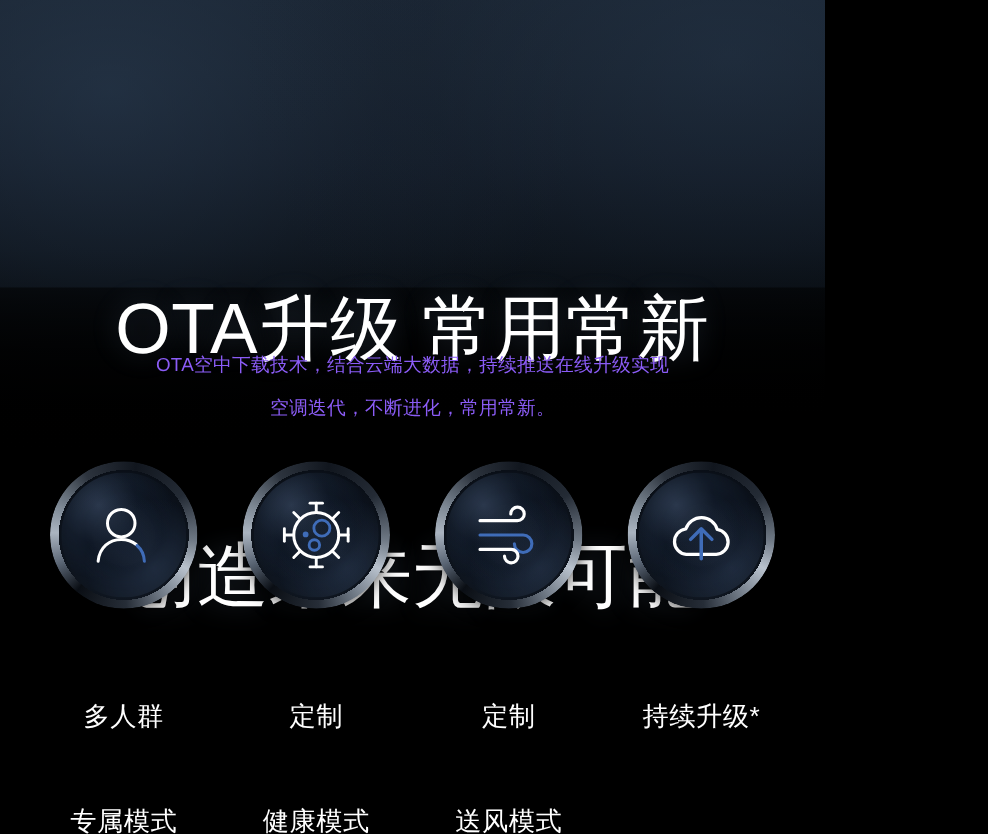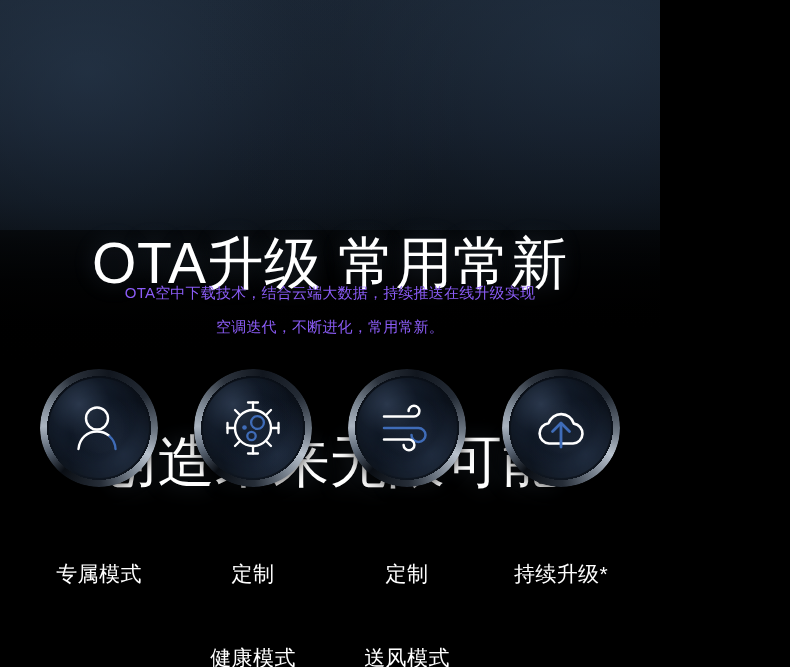--- a/index.html
+++ b/index.html
@@ -225,20 +225,21 @@
 
     <div class="feature">
       <div class="orb">
         <svg class="glyph" viewBox="0 0 58 58">
           <circle cx="27" cy="19.5" r="11" fill="none" stroke="#ffffff" stroke-width="2.4"></circle>
           <path d="M8.5 50 C9.5 39 17.5 32.5 27 32.5 C31.6 32.5 35.8 34 39 36.6" fill="none" stroke="#ffffff" stroke-width="2.4" stroke-linecap="round"></path>
           <path d="M39.6 37.4 C43.3 40.6 45.3 45 45.5 50" fill="none" stroke="#3f6cb8" stroke-width="2.4" stroke-linecap="round"></path>
         </svg>
       </div>
       <div class="f-title">
+        <span class="t1">多人群</span>
         <span class="t2">专属模式</span>
       </div>
 
     </div>
 
     <div class="feature">
       <div class="orb">
         <svg class="glyph" viewBox="0 0 58 58">
           <g stroke="#ffffff" stroke-width="2.3" stroke-linecap="round" fill="none">
             <line x1="29" y1="3.5" x2="29" y2="11"></line>

